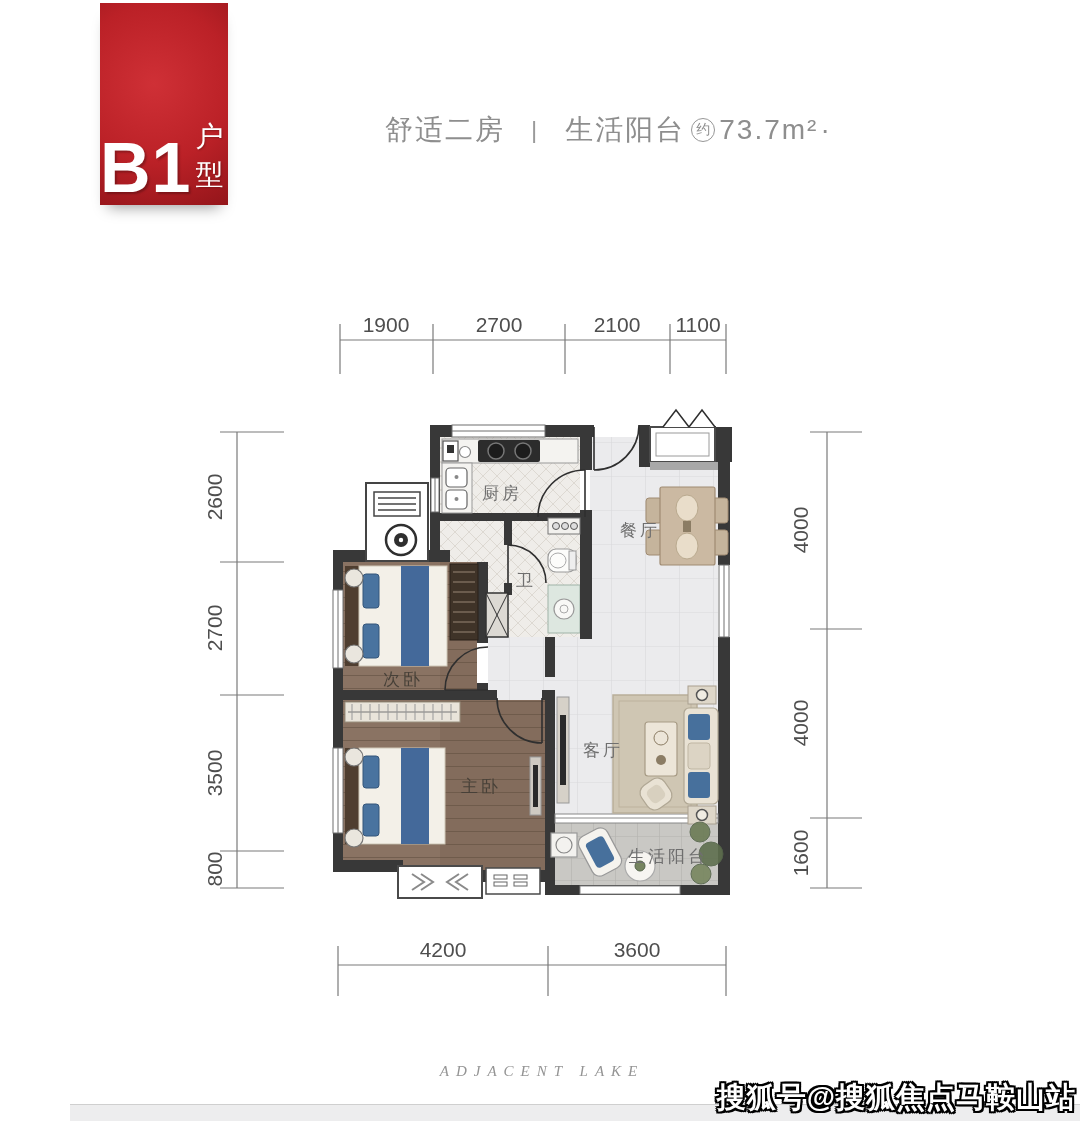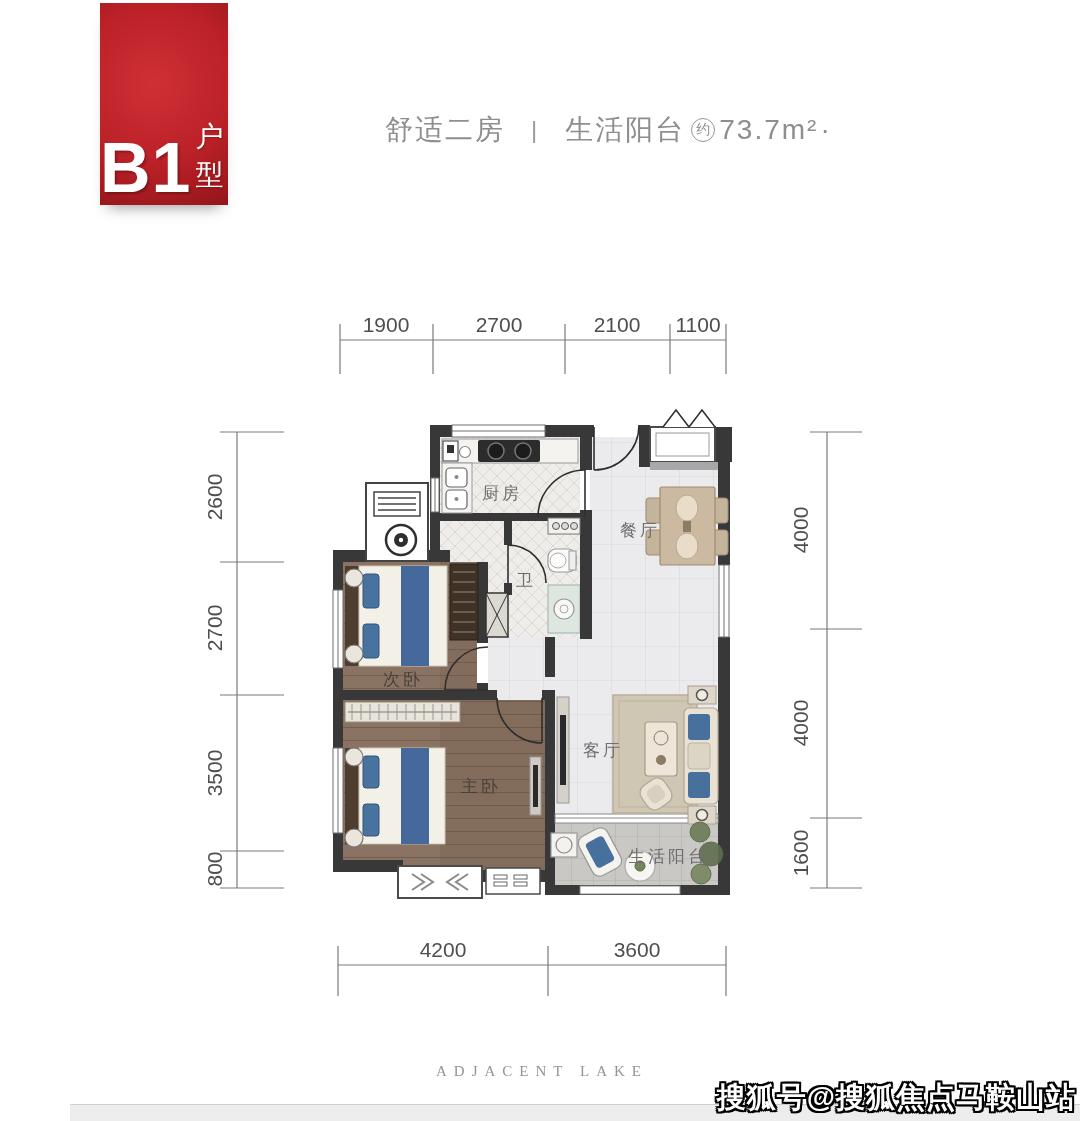--- a/index.html
+++ b/index.html
@@ -16,21 +16,21 @@
                text-shadow:1px 1px 2px rgba(0,0,0,.25);}
   
   .headline{position:absolute;left:353px;top:110px;height:40px;display:flex;align-items:center;
             color:#8e8e8e;font-size:28px;letter-spacing:2px;white-space:nowrap;margin-left:32px;}
   .headline .sep{margin:0 26px;color:#9a9a9a;font-size:24px;}
   .headline .approx{display:inline-flex;width:22px;height:22px;border:1px solid #979797;border-radius:50%;
             font-size:14px;align-items:center;justify-content:center;letter-spacing:0;margin:0 4px 0 6px;}
   .headline .dot{margin:0 6px 0 2px;}
   
   .brand{position:absolute;top:1063px;left:542px;transform:translateX(-50%);
-         font-family:"Liberation Serif",serif;font-size:15px;letter-spacing:7px;color:#949494;}
+         font-family:"Liberation Serif",serif;font-size:15px;letter-spacing:7px;color:#949494;font-style:italic;}
   .bottom-band{position:absolute;left:70px;right:0;top:1104px;height:17px;background:#ededee;border-top:1px solid #cfcfcf;}
   .watermark{position:absolute;right:4px;top:1078px;font-size:29px;font-weight:bold;color:#ffffff;letter-spacing:1px;
      text-shadow:2px 2px 0 #000,-2px -2px 0 #000,2px -2px 0 #000,-2px 2px 0 #000,0 2px 0 #000,2px 0 0 #000,0 -2px 0 #000,-2px 0 0 #000;
      z-index:5;}
   svg text{font-family:"Liberation Sans",sans-serif;}
   .dim-text{fill:#4e4e4e;font-size:21px;}
   .room-label{fill:#6f6f6f;font-size:17px;letter-spacing:3px;}
   .room-label-dark{fill:#474038;font-size:17px;letter-spacing:3px;}
 </style>
 </head>

